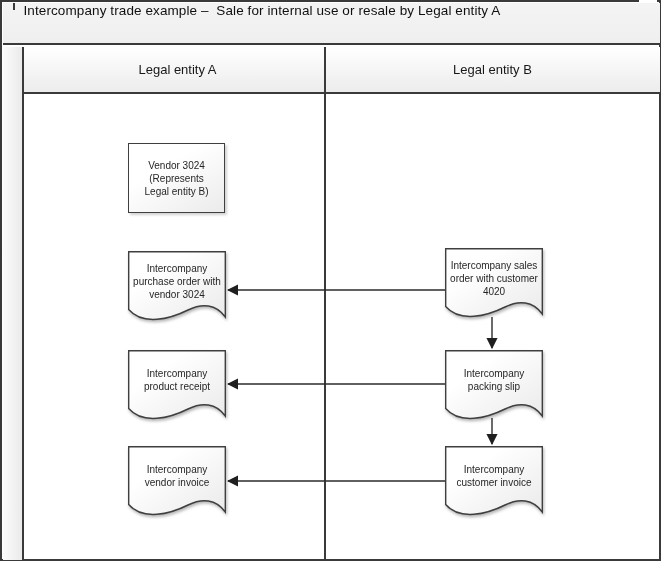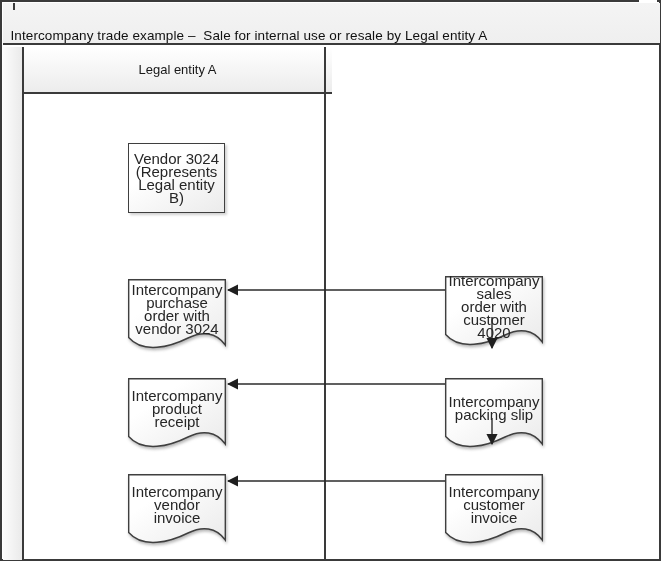--- a/index.html
+++ b/index.html
@@ -3,44 +3,44 @@
 <meta charset="utf-8">
 <style>
   html,body{margin:0;padding:0;background:#fff;}
   body{width:662px;height:566px;font-family:"Liberation Sans",sans-serif;}
   .page{position:relative;width:662px;height:566px;background:#fff;overflow:hidden;}
 
   .frame{position:absolute;left:0;top:0;width:657px;height:557px;border:2.5px solid #3a3a3a;box-sizing:content-box;}
 
   .title-bar{position:absolute;left:2.5px;top:2.5px;width:657px;height:42px;
     border-bottom:2px solid #3a3a3a;background:linear-gradient(#f4f4f4,#efefef);
-    display:flex;align-items:flex-end;box-sizing:border-box;}
+    display:flex;align-items:flex-start;box-sizing:border-box;padding-left:13px;}
   .title-bar span{padding-left:8px;font-size:13.5px;color:#101010;white-space:pre-wrap;letter-spacing:.1px;}
 
   .tick-artifact{position:absolute;left:13px;top:2.5px;width:1.5px;height:7px;background:#3a3a3a;}
   .notch-artifact{position:absolute;left:639px;top:0;width:18px;height:2.5px;background:#fff;}
 
   .side-strip{position:absolute;left:2.5px;top:46.5px;width:19px;height:513px;
     background:linear-gradient(to right,#fcfcfc,#eaeaea);border-right:2px solid #3a3a3a;}
 
   .lane-header{position:absolute;top:46.5px;height:47px;border-bottom:2px solid #3a3a3a;
     background:linear-gradient(#ffffff,#ececec);display:flex;align-items:center;justify-content:center;
     box-sizing:border-box;}
   .lane-header span{font-size:13px;color:#181818;}
   .lane-header.a{left:23.5px;width:308px;}
   .lane-header.b{left:325.5px;width:334px;}
   .lane-divider{position:absolute;left:323.5px;top:46.5px;width:2px;height:513px;background:#3a3a3a;}
 
   .rect-node{position:absolute;width:95px;height:68px;border:1.4px solid #3f3f3f;
     background:linear-gradient(150deg,#ffffff 35%,#ebebeb);
     box-shadow:1.5px 2px 2.5px rgba(0,0,0,0.18);
     display:flex;align-items:center;justify-content:center;text-align:center;}
-  .node-text{font-size:15px;line-height:13px;color:#262626;white-space:pre-line;text-align:center;}
+  .node-text{font-size:10px;line-height:13px;color:#262626;white-space:pre-line;text-align:center;}
 
-  .doc-node{position:absolute;width:98px;height:82px;margin-top:28px;}
+  .doc-node{position:absolute;width:98px;height:82px;}
   .doc-node svg.doc-shape{position:absolute;left:0;top:0;filter:drop-shadow(1.5px 2px 1.5px rgba(70,70,70,0.40));}
   .doc-node .doc-text{position:absolute;left:1px;right:1px;top:3px;height:54px;
     display:flex;align-items:center;justify-content:center;}
 
   .arrows{position:absolute;left:0;top:0;pointer-events:none;}
 </style>
 </head>
 <body>
 
 <div class="page">
@@ -50,20 +50,23 @@
   <div class="title-bar">
     <span>Intercompany trade example –  Sale for internal use or resale by Legal entity A</span>
   </div>
   <div class="tick-artifact"></div>
   <div class="notch-artifact"></div>
 
   <div class="side-strip"></div>
 
   <div class="lane-header a">
     <span>Legal entity A</span>
+  </div>
+  <div class="lane-header b">
+    <span>Legal entity B</span>
   </div>
   <div class="lane-divider"></div>
 
   <div class="rect-node" style="left:128px;top:143px;">
     <span class="node-text">Vendor 3024
 (Represents
 Legal entity B)</span>
   </div>
 
   <div class="doc-node" style="left:128px;top:251px;">

